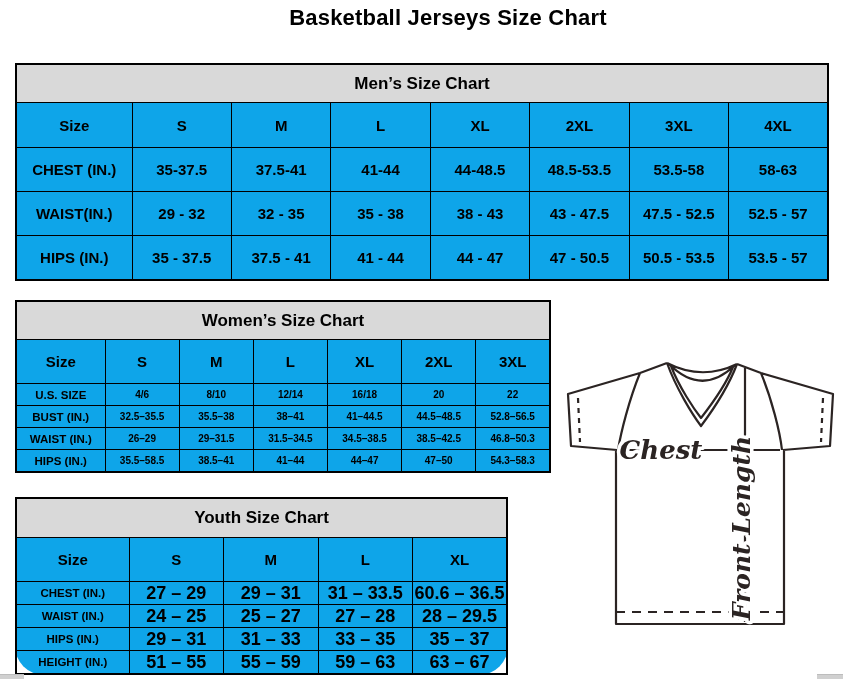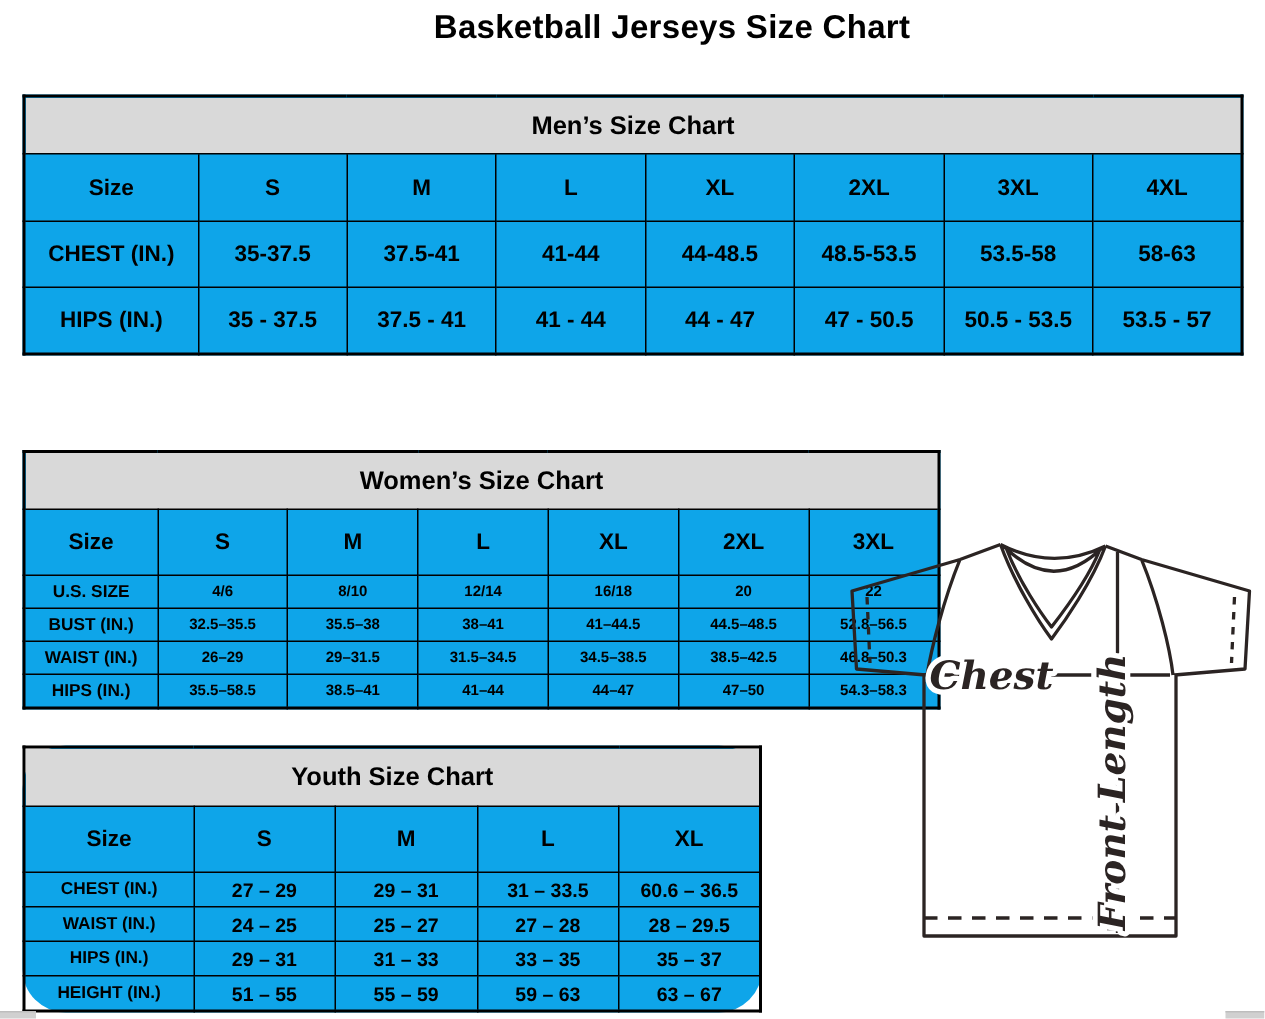--- a/index.html
+++ b/index.html
@@ -19,31 +19,31 @@
     border:1.5px solid #000;text-align:center;vertical-align:middle;
     font-weight:bold;padding:0;overflow:hidden;white-space:nowrap;
   }
   td.band{background:var(--band-bg,#d9d9d9);font-size:17px;height:37px;}
   
   .mens{left:15px;top:63px;width:814px;}
   .mens col.c0{width:116px;}
   .mens .head-row td{height:44px;font-size:15px;}
   .mens .data-row td{height:43px;font-size:15px;}
   
-  .womens{left:15px;top:300px;width:612px;}
+  .womens{left:15px;top:300px;width:536px;}
   .womens col.c0{width:89px;}
   .womens .head-row td{height:43px;font-size:15px;}
   .womens .data-row td{height:21px;font-size:10px;}
   .womens .data-row td.rl{font-size:11.5px;}
   
   .youth{left:15px;top:497px;width:493px;border-radius:29px;}
   .youth col.c0{width:113px;}
   .youth td.band{height:38px;}
   .youth .head-row td{height:43px;font-size:15px;}
-  .youth .data-row td{height:22px;font-size:13px;}
+  .youth .data-row td{height:22px;font-size:18px;}
   .youth .data-row td.rl{font-size:11.5px;}
   
   .jersey{position:absolute;left:558px;top:360px;width:284px;height:268px;}
   .jersey .stroke{fill:none;stroke:var(--stroke,#2b2423);stroke-width:2.2;stroke-linejoin:round;}
   .jersey .dash5{stroke-dasharray:5 5;}
   .jersey .dash9{stroke-dasharray:9 7;}
   .jersey text{
     fill:var(--stroke,#2b2423);font-family:"DejaVu Serif",serif;
     font-style:italic;font-weight:bold;
     paint-order:stroke;stroke:#ffffff;stroke-width:7px;stroke-linejoin:round;
@@ -89,20 +89,30 @@
     <td class="rl">CHEST (IN.)</td>
     <td>35-37.5</td>
     <td>37.5-41</td>
     <td>41-44</td>
     <td>44-48.5</td>
     <td>48.5-53.5</td>
     <td>53.5-58</td>
     <td>58-63</td>
   </tr>
   <tr class="data-row">
+    <td class="rl">WAIST(IN.)</td>
+    <td>29 - 32</td>
+    <td>32 - 35</td>
+    <td>35 - 38</td>
+    <td>38 - 43</td>
+    <td>43 - 47.5</td>
+    <td>47.5 - 52.5</td>
+    <td>52.5 - 57</td>
+  </tr>
+  <tr class="data-row">
     <td class="rl">HIPS (IN.)</td>
     <td>35 - 37.5</td>
     <td>37.5 - 41</td>
     <td>41 - 44</td>
     <td>44 - 47</td>
     <td>47 - 50.5</td>
     <td>50.5 - 53.5</td>
     <td>53.5 - 57</td>
   </tr>
   </tbody>

